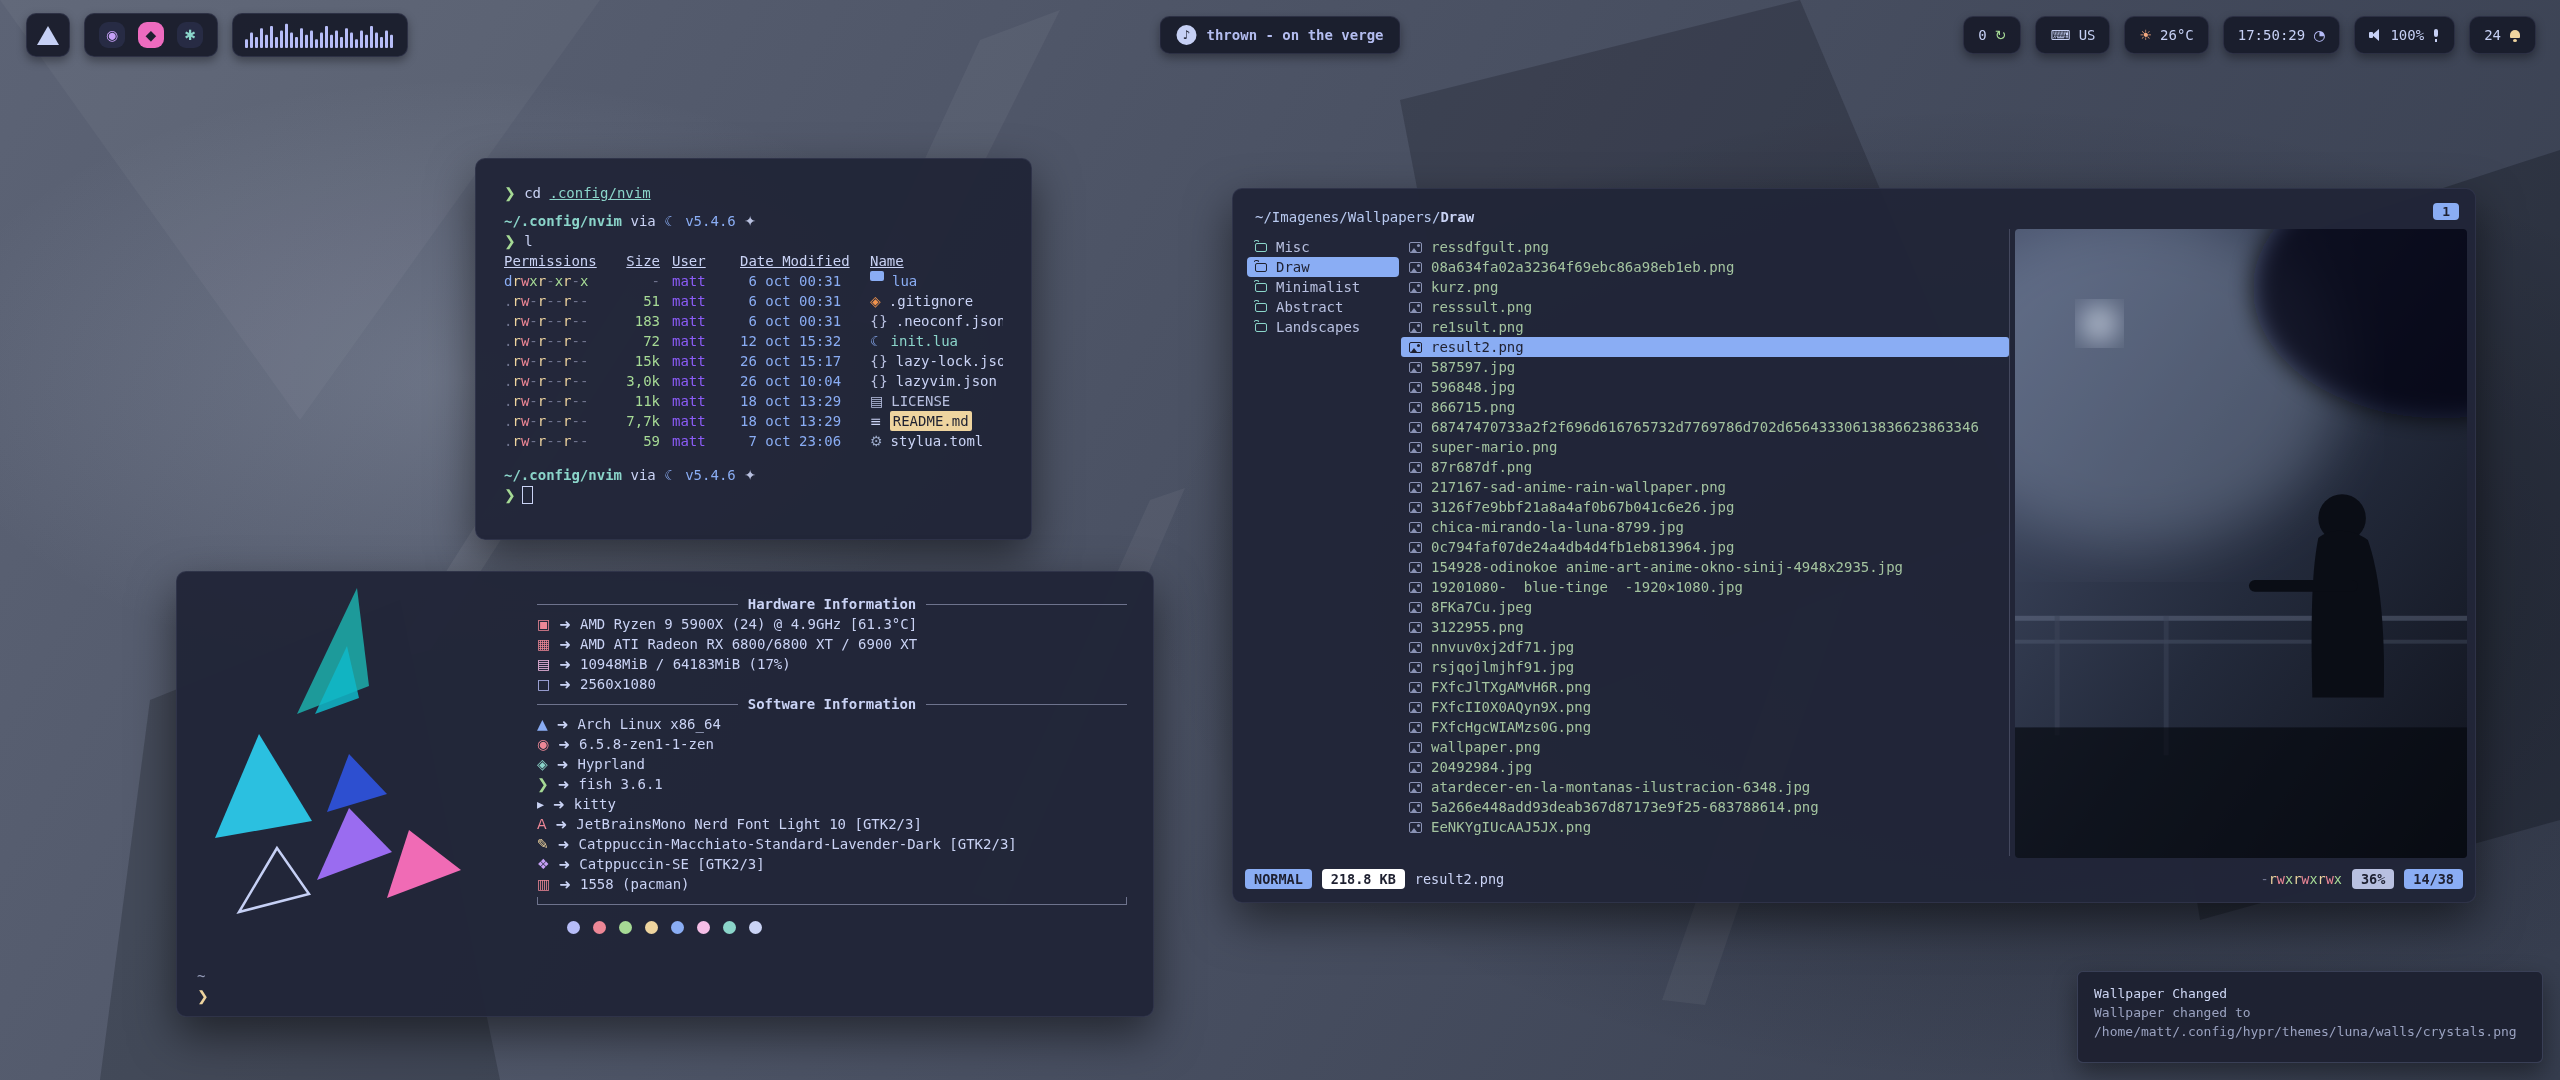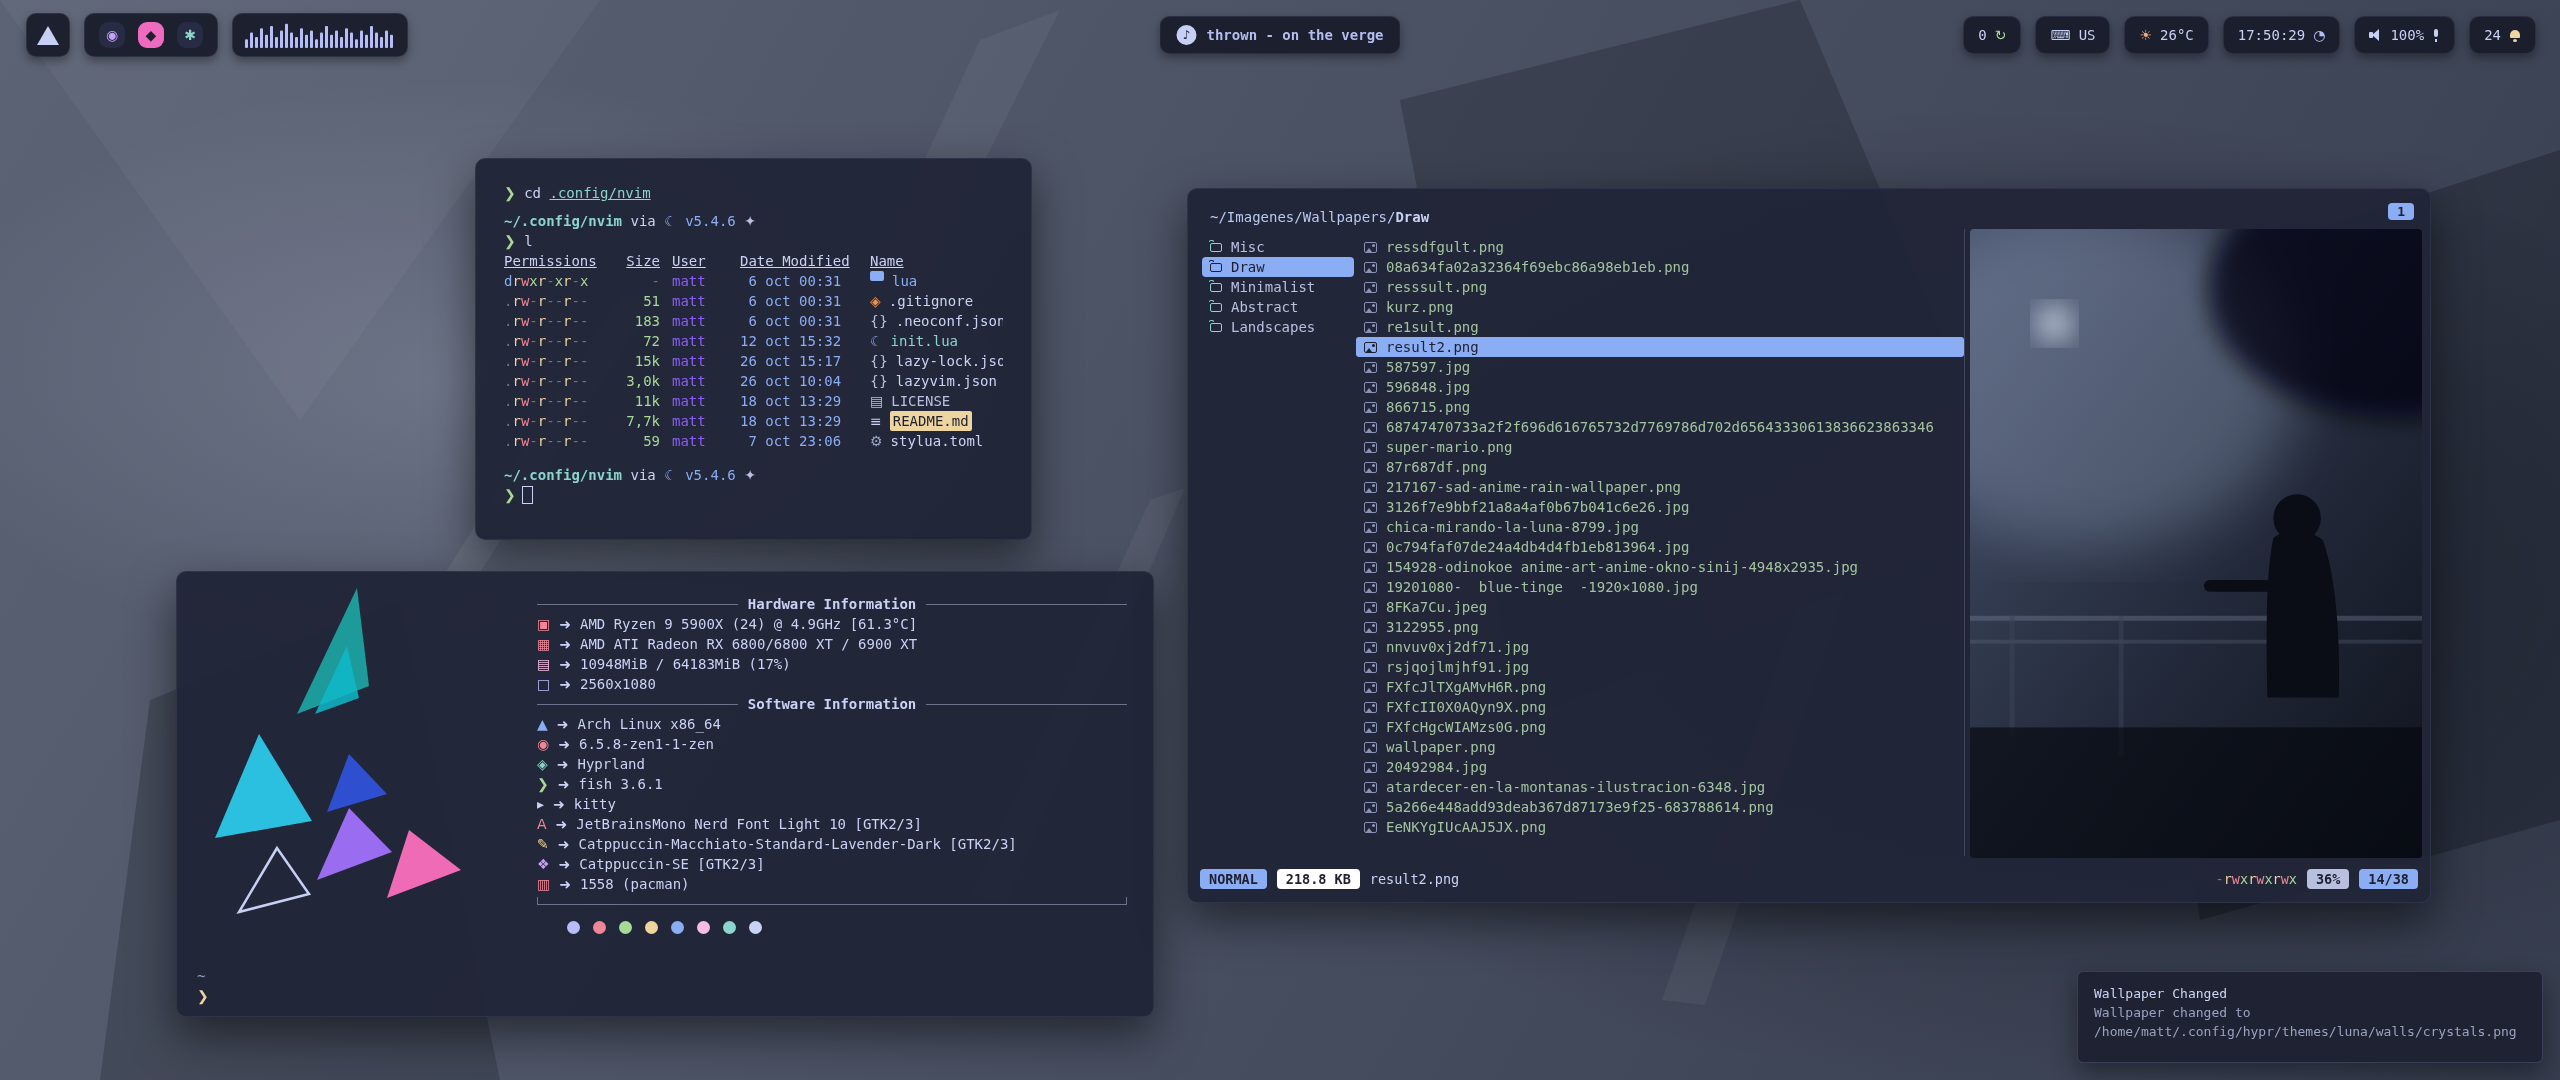--- a/index.html
+++ b/index.html
@@ -61,21 +61,21 @@
   .sec-hdr .ln{flex:1;border-top:1px solid #6e738d;}
   .sec-hdr .ttl{font-weight:bold;color:#cad3f5;}
   .fline{display:flex;align-items:center;gap:9px;height:20px;}
   .fline .arrow{color:#cad3f5;font-family:"DejaVu Sans",sans-serif;}
   .bottom-line{height:7px;border-left:1px solid #6e738d;border-right:1px solid #6e738d;border-bottom:1px solid #6e738d;margin-top:3px;}
   .palette{display:flex;gap:13px;margin:16px 0 0 30px;}
   .dot{width:13px;height:13px;border-radius:50%;}
   .fetch-prompt{position:absolute;left:20px;bottom:10px;line-height:20px;}
   .fetch-logo{position:absolute;left:20px;top:14px;}
   
-  .fmwin{left:1187px;top:188px;width:1244px;height:715px;font-size:14px;color:#cad3f5;}
+  .fmwin{left:1232px;top:188px;width:1244px;height:715px;font-size:14px;color:#cad3f5;}
   .fm-path{position:absolute;left:22px;top:18px;height:20px;line-height:20px;}
   .fm-path .pre{color:#b8c9f0;} .fm-path .cur{color:#cad3f5;font-weight:bold;}
   .fm-tab{position:absolute;right:16px;top:14px;background:#8aadf4;color:#1e2030;font-weight:bold;padding:1px 9px;border-radius:4px;font-size:13px;}
   .fm-folders{position:absolute;left:14px;top:48px;width:152px;}
   .folder-row{height:20px;display:flex;gap:9px;align-items:center;color:#b8c0e0;padding:0 8px;border-radius:4px;cursor:pointer;}
   .folder-row.sel{background:#8aadf4;color:#1e2030;}
   .o-folder{width:12px;height:9px;border:1.5px solid currentColor;border-radius:2px;position:relative;display:inline-block;box-sizing:border-box;flex:none;color:#8bd5ca;}
   .o-folder::before{content:"";position:absolute;left:-2px;top:-4px;width:5px;height:2px;border:1.5px solid currentColor;border-bottom:none;border-radius:2px 2px 0 0;box-sizing:border-box;}
   .folder-row.sel .o-folder{color:#1e2030;}
   .fm-files{position:absolute;left:168px;top:48px;width:608px;}
@@ -381,25 +381,25 @@
       <div class="file-row">
         <span class="img-ico"></span>
         <span class="fname">ressdfgult.png</span>
       </div>
       <div class="file-row">
         <span class="img-ico"></span>
         <span class="fname">08a634fa02a32364f69ebc86a98eb1eb.png</span>
       </div>
       <div class="file-row">
         <span class="img-ico"></span>
+        <span class="fname">kurz.png</span>
+      </div>
+      <div class="file-row">
+        <span class="img-ico"></span>
         <span class="fname">resssult.png</span>
-      </div>
-      <div class="file-row">
-        <span class="img-ico"></span>
-        <span class="fname">kurz.png</span>
       </div>
       <div class="file-row">
         <span class="img-ico"></span>
         <span class="fname">re1sult.png</span>
       </div>
       <div class="file-row sel">
         <span class="img-ico"></span>
         <span class="fname">result2.png</span>
       </div>
       <div class="file-row">

